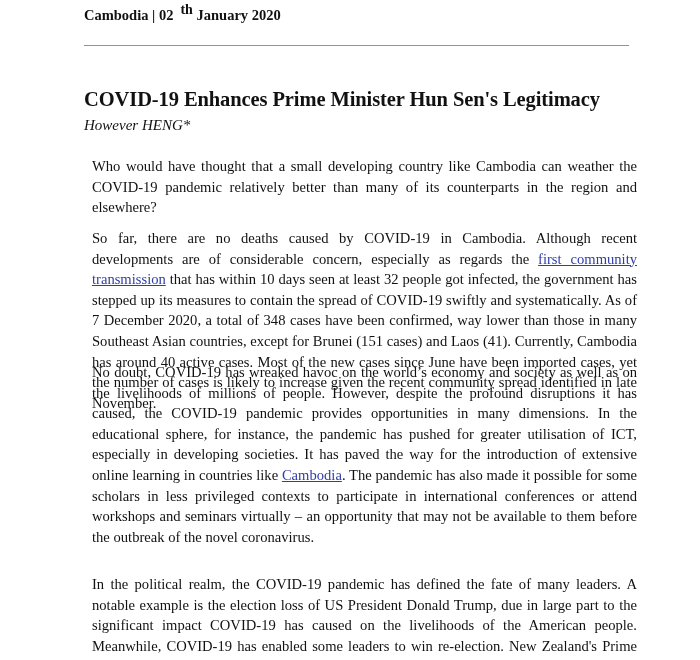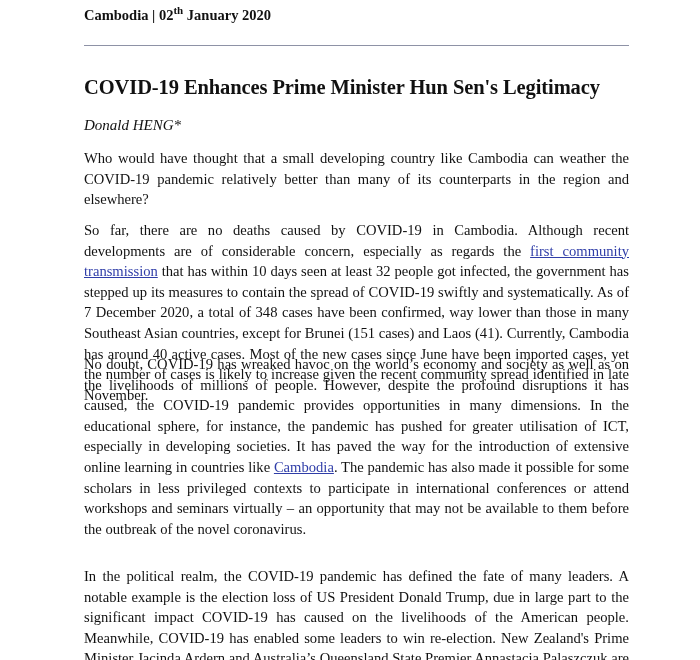--- a/index.html
+++ b/index.html
@@ -23,35 +23,36 @@
     }
     .header-line {
       position: absolute;
       top: 7px;
       left: 0;
       font-weight: bold;
       font-size: 14.5px;
       white-space: nowrap;
     }
     .header-line sup {
-      font-size: 11px;
+      font-size: 14px;
       vertical-align: super;
       line-height: 0;
+      margin-left: 7px;
     }
     .rule {
       position: absolute;
       top: 45px;
       left: 0;
       width: 545px;
       height: 1px;
       background: #8e92a6;
     }
     .title {
       position: absolute;
-      top: 76px;
+      top: 88px;
       left: 0;
       font-weight: bold;
       font-size: 20.5px;
       white-space: nowrap;
       letter-spacing: -0.1px;
     }
     .author {
       position: absolute;
       top: 117px;
       left: 0;
@@ -59,42 +60,42 @@
       font-size: 15px;
       white-space: nowrap;
     }
     .para {
       position: absolute;
       left: 0;
       width: 545px;
       font-size: 14.6px;
       line-height: 20.6px;
       text-align: justify;
-      margin: 0;
+      margin: 8px;
     }
     .p1 { top: 148px; }
     .p2 { top: 220px; }
     .p3 { top: 354px; }
     .p4 { top: 566px; }
     a.link {
       color: #2f3da8;
       text-decoration: underline;
     }
   </style>
 </head>
 <body>
 
 <div class="page">
   <div class="header-line"><span>Cambodia</span><span> | </span><span>02</span><sup>th</sup><span> January 2020</span></div>
 
   <div class="rule"></div>
 
   <h1 class="title" style="margin:0;">COVID-19 Enhances Prime Minister Hun Sen's Legitimacy</h1>
 
-  <div class="author">Donald HENG*</div>
+  <div class="author">However HENG*</div>
 
   <p class="para p1">Who would have thought that a small developing country like Cambodia can weather the COVID-19 pandemic relatively better than many of its counterparts in the region and elsewhere?</p>
 
   <p class="para p2"><span>So far, there are no deaths caused by COVID-19 in Cambodia. Although recent developments are of considerable concern, especially as regards the </span><a class="link">first community transmission</a><span> that has within 10 days seen at least 32 people got infected, the government has stepped up its measures to contain the spread of COVID-19 swiftly and systematically. As of 7 December 2020, a total of 348 cases have been confirmed, way lower than those in many Southeast Asian countries, except for Brunei (151 cases) and Laos (41). Currently, Cambodia has around 40 active cases. Most of the new cases since June have been imported cases, yet the number of cases is likely to increase given the recent community spread identified in late November.</span></p>
 
   <p class="para p3"><span>No doubt, COVID-19 has wreaked havoc on the world’s economy and society as well as on the livelihoods of millions of people. However, despite the profound disruptions it has caused, the COVID-19 pandemic provides opportunities in many dimensions. In the educational sphere, for instance, the pandemic has pushed for greater utilisation of ICT, especially in developing societies. It has paved the way for the introduction of extensive online learning in countries like </span><a class="link">Cambodia</a><span>. The pandemic has also made it possible for some scholars in less privileged contexts to participate in international conferences or attend workshops and seminars virtually – an opportunity that may not be available to them before the outbreak of the novel coronavirus.</span></p>
 
   <p class="para p4">In the political realm, the COVID-19 pandemic has defined the fate of many leaders. A notable example is the election loss of US President Donald Trump, due in large part to the significant impact COVID-19 has caused on the livelihoods of the American people. Meanwhile, COVID-19 has enabled some leaders to win re-election. New Zealand's Prime Minister Jacinda Ardern and Australia’s Queensland State Premier Annastacia Palaszczuk are a few examples.</p>
 </div>
 

